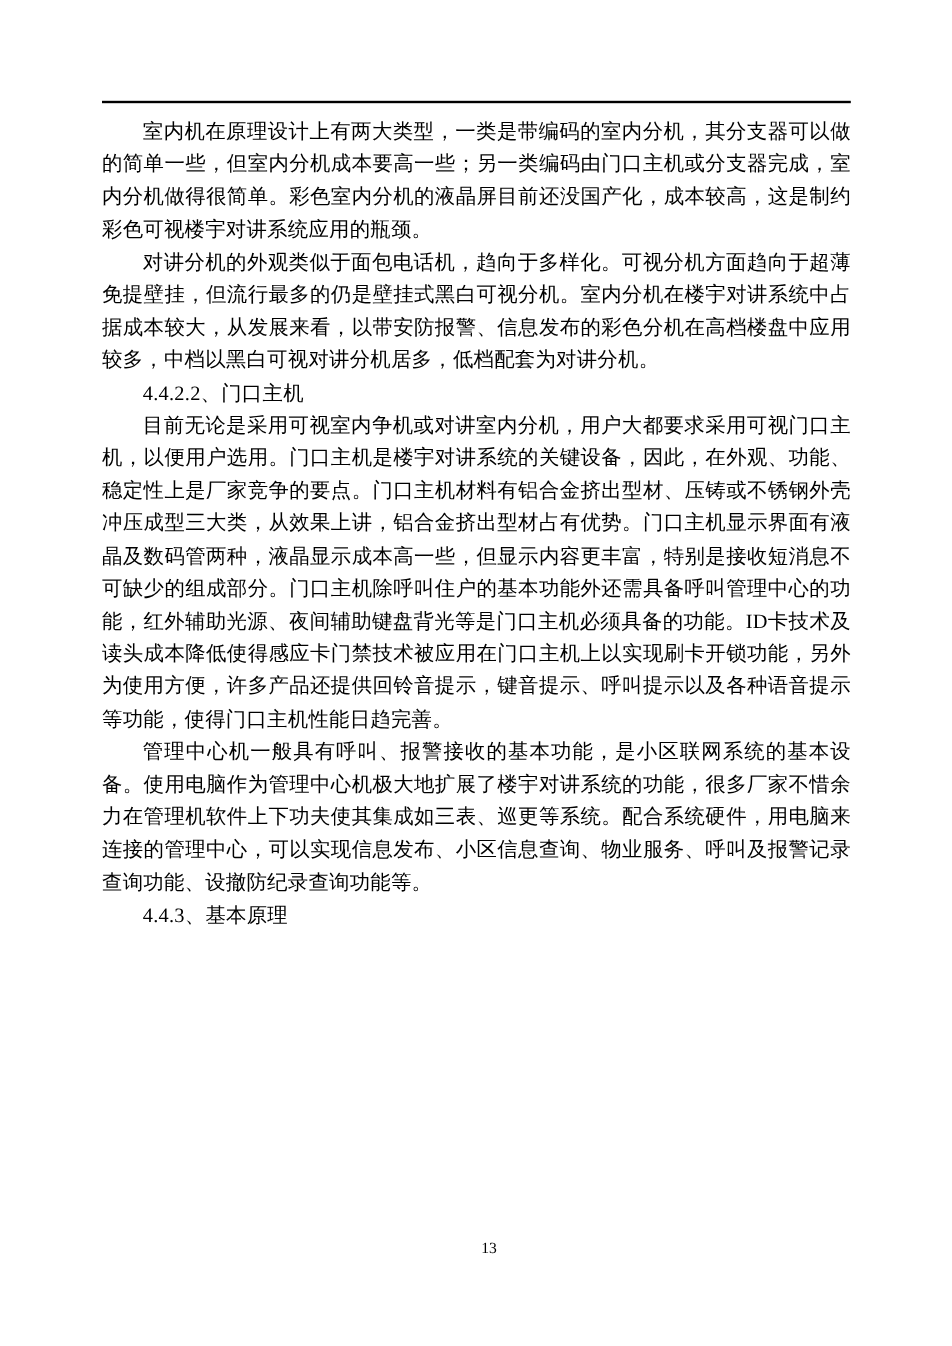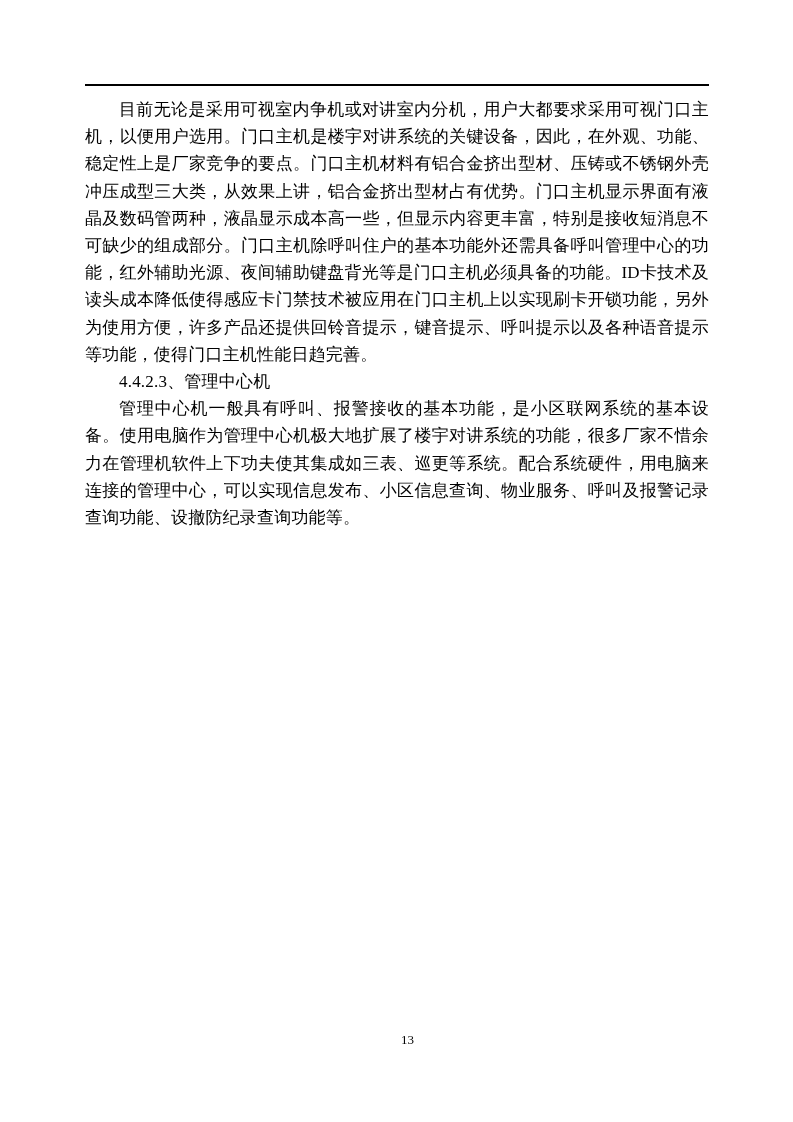--- a/index.html
+++ b/index.html
@@ -55,20 +55,23 @@
   }
 </style>
 </head>
 <body>
 
 <div class="page">
 
   <div class="header-rule"></div>
 
   <div class="content">
+    <p class="body-para">室内机在原理设计上有两大类型，一类是带编码的室内分机，其分支器可以做的简单一些，但室内分机成本要高一些；另一类编码由门口主机或分支器完成，室内分机做得很简单。彩色室内分机的液晶屏目前还没国产化，成本较高，这是制约彩色可视楼宇对讲系统应用的瓶颈。</p>
+    <p class="body-para">对讲分机的外观类似于面包电话机，趋向于多样化。可视分机方面趋向于超薄免提壁挂，但流行最多的仍是壁挂式黑白可视分机。室内分机在楼宇对讲系统中占据成本较大，从发展来看，以带安防报警、信息发布的彩色分机在高档楼盘中应用较多，中档以黑白可视对讲分机居多，低档配套为对讲分机。</p>
+    <p class="heading">4.4.2.2、门口主机</p>
     <p class="body-para">目前无论是采用可视室内争机或对讲室内分机，用户大都要求采用可视门口主机，以便用户选用。门口主机是楼宇对讲系统的关键设备，因此，在外观、功能、稳定性上是厂家竞争的要点。门口主机材料有铝合金挤出型材、压铸或不锈钢外壳冲压成型三大类，从效果上讲，铝合金挤出型材占有优势。门口主机显示界面有液晶及数码管两种，液晶显示成本高一些，但显示内容更丰富，特别是接收短消息不可缺少的组成部分。门口主机除呼叫住户的基本功能外还需具备呼叫管理中心的功能，红外辅助光源、夜间辅助键盘背光等是门口主机必须具备的功能。ID卡技术及读头成本降低使得感应卡门禁技术被应用在门口主机上以实现刷卡开锁功能，另外为使用方便，许多产品还提供回铃音提示，键音提示、呼叫提示以及各种语音提示等功能，使得门口主机性能日趋完善。</p>
-    <p class="heading">4.4.2.3、管理中心机</p>
     <p class="body-para">管理中心机一般具有呼叫、报警接收的基本功能，是小区联网系统的基本设备。使用电脑作为管理中心机极大地扩展了楼宇对讲系统的功能，很多厂家不惜余力在管理机软件上下功夫使其集成如三表、巡更等系统。配合系统硬件，用电脑来连接的管理中心，可以实现信息发布、小区信息查询、物业服务、呼叫及报警记录查询功能、设撤防纪录查询功能等。</p>
+    <p class="heading">4.4.3、基本原理</p>
   </div>
 
   <div class="page-number">13</div>
 
 </div>
 
 </body></html>

